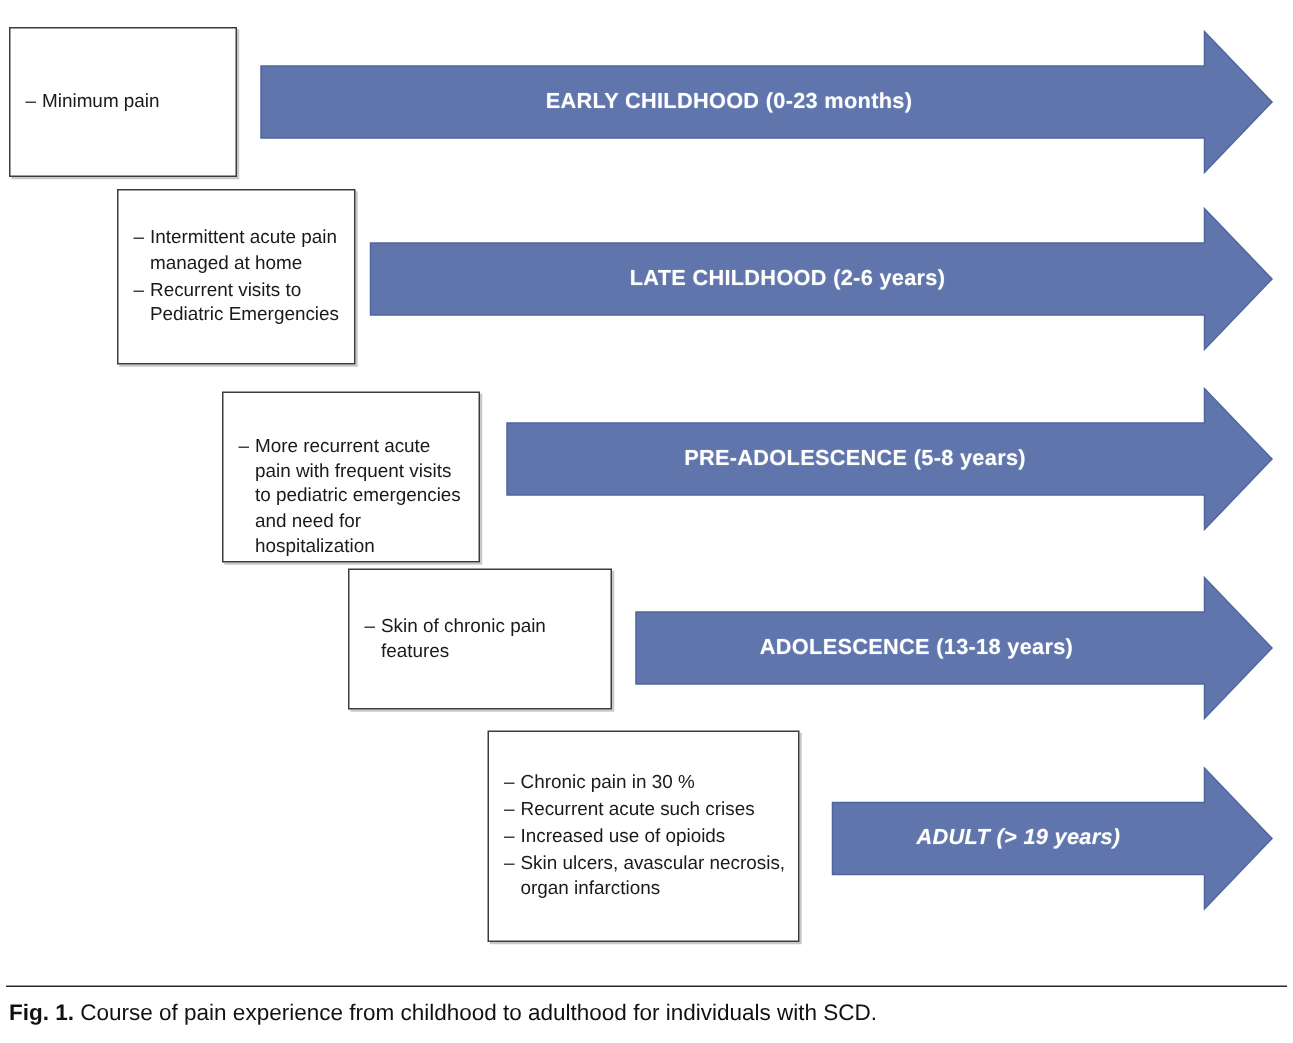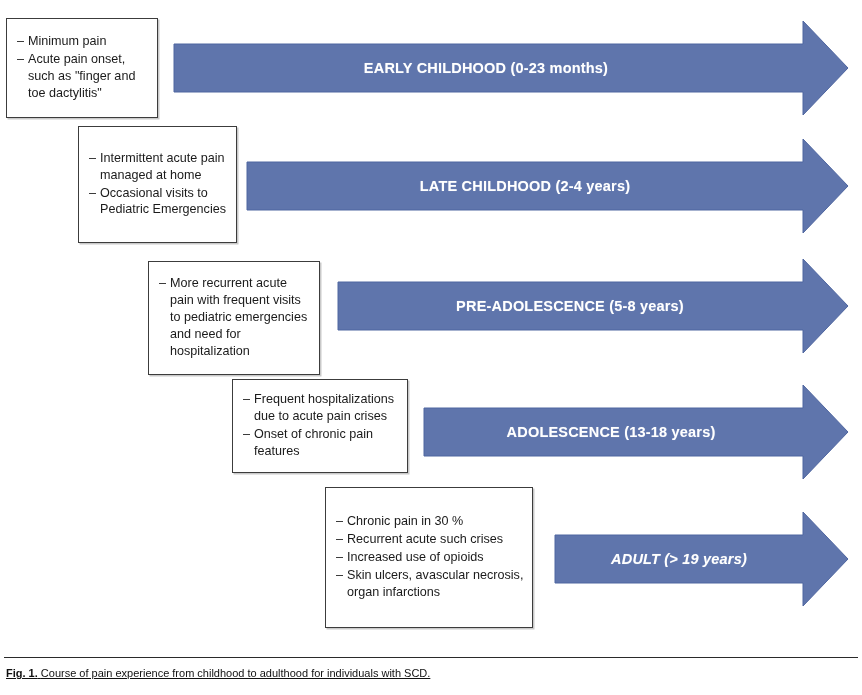--- a/index.html
+++ b/index.html
@@ -57,71 +57,69 @@
     top:0;
   }
 
   
   #caption-rule{
     position:absolute;left:4px;top:657px;width:854px;height:0;
     border-top:1.5px solid #2a2a2a;
   }
   #caption{
     position:absolute;left:6px;top:667px;width:850px;
-    font-size:11px;color:#111111;line-height:1.25;white-space:nowrap;text-decoration:underline;
+    font-size:15px;color:#111111;line-height:1.25;white-space:nowrap;
   }
   #caption .figno{font-weight:bold;}
 </style>
 </head>
 <body>
 
 <div id="figure">
 
   <div class="box" style="left:6px;top:18px;width:152px;height:100px;">
     <ul>
       <li>Minimum pain</li>
-      <li>Acute pain onset, such as "finger and toe dactylitis"</li>
     </ul>
   </div>
   <div class="arrow" style="left:174px;top:18px;width:674px;height:100px;">
     <svg viewBox="0 0 674 100" preserveAspectRatio="none">
       <polygon points="0,26 629,26 629,3 674,50 629,97 629,74 0,74" fill="#5f75ac" stroke="#4f66a0" stroke-width="1"></polygon>
     </svg>
     <span class="arrow-label" style="left:312px;top:50px;">EARLY CHILDHOOD (0-23 months)</span>
   </div>
 
   <div class="box" style="left:78px;top:126px;width:159px;height:117px;">
     <ul>
       <li>Intermittent acute pain managed at home</li>
-      <li>Occasional visits to Pediatric Emergencies</li>
+      <li>Recurrent visits to Pediatric Emergencies</li>
     </ul>
   </div>
   <div class="arrow" style="left:247px;top:136px;width:601px;height:100px;">
     <svg viewBox="0 0 601 100" preserveAspectRatio="none">
       <polygon points="0,26 556,26 556,3 601,50 556,97 556,74 0,74" fill="#5f75ac" stroke="#4f66a0" stroke-width="1"></polygon>
     </svg>
-    <span class="arrow-label" style="left:278px;top:50px;">LATE CHILDHOOD (2-4 years)</span>
+    <span class="arrow-label" style="left:278px;top:50px;">LATE CHILDHOOD (2-6 years)</span>
   </div>
 
-  <div class="box" style="left:148px;top:261px;width:172px;height:114px;">
+  <div class="box" style="left:148px;top:261px;width:172px;height:114px;align-items:flex-end;">
     <ul>
       <li>More recurrent acute pain with frequent visits to pediatric emergencies and need for hospitalization</li>
     </ul>
   </div>
   <div class="arrow" style="left:338px;top:256px;width:510px;height:100px;">
     <svg viewBox="0 0 510 100" preserveAspectRatio="none">
       <polygon points="0,26 465,26 465,3 510,50 465,97 465,74 0,74" fill="#5f75ac" stroke="#4f66a0" stroke-width="1"></polygon>
     </svg>
     <span class="arrow-label" style="left:232px;top:50px;">PRE-ADOLESCENCE (5-8 years)</span>
   </div>
 
   <div class="box" style="left:232px;top:379px;width:176px;height:94px;">
     <ul>
-      <li>Frequent hospitalizations due to acute pain crises</li>
-      <li>Onset of chronic pain features</li>
+      <li>Skin of chronic pain features</li>
     </ul>
   </div>
   <div class="arrow" style="left:424px;top:382px;width:424px;height:100px;">
     <svg viewBox="0 0 424 100" preserveAspectRatio="none">
       <polygon points="0,26 379,26 379,3 424,50 379,97 379,74 0,74" fill="#5f75ac" stroke="#4f66a0" stroke-width="1"></polygon>
     </svg>
     <span class="arrow-label" style="left:187px;top:50px;">ADOLESCENCE (13-18 years)</span>
   </div>
 
   <div class="box" style="left:325px;top:487px;width:208px;height:141px;">

